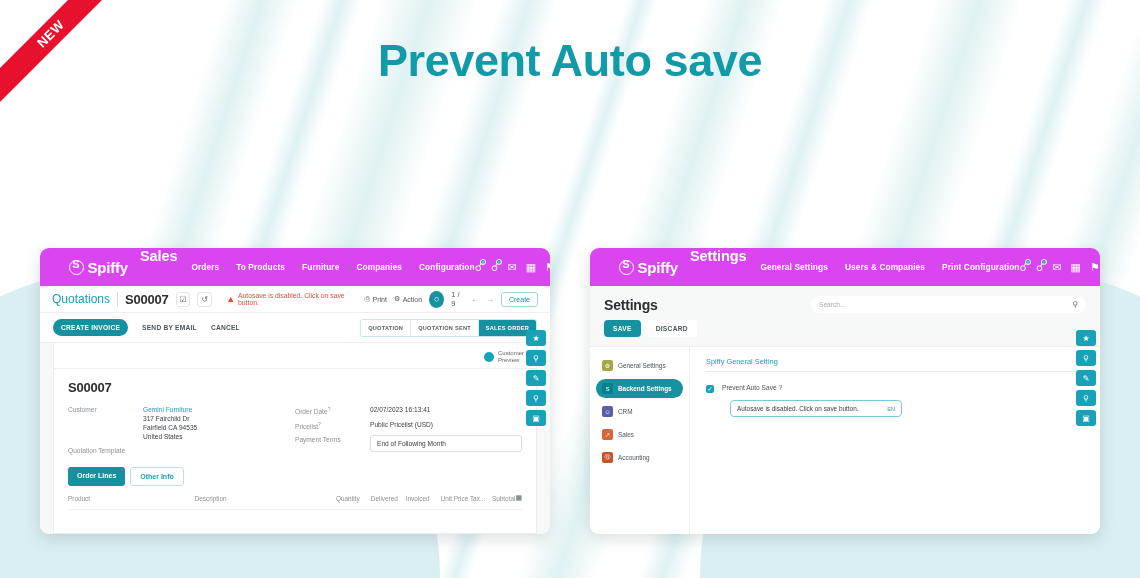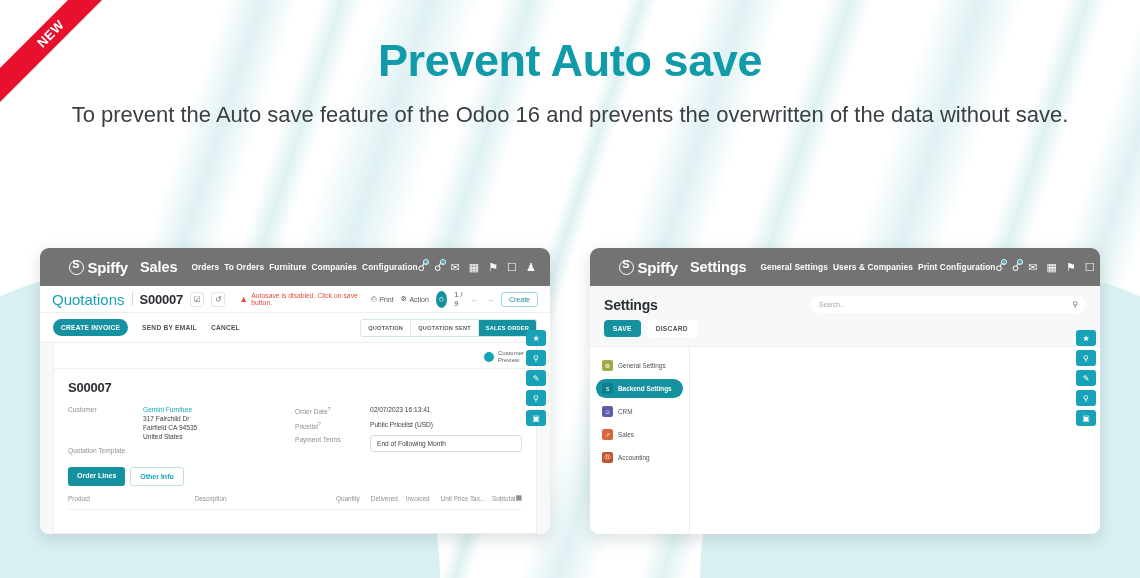--- a/index.html
+++ b/index.html
@@ -35,43 +35,43 @@
   
   .card {
     position:absolute; z-index:4; background:#f7f8f8;
     border-radius:9px; box-shadow:0 5px 16px rgba(40,70,75,.17);
     overflow:hidden;
   }
   #card-left  { left:40px;  top:248px; width:510px; height:286px; }
   #card-right { left:590px; top:248px; width:510px; height:286px; }
 
   
-  .navbar { height:38px; background:#737373; display:flex; align-items:center; padding:0 16px; gap:0; }
+  .navbar { height:38px; background:#d946ef; display:flex; padding:0 16px; gap:0; }
   .nav-apps { width:18px; height:18px; margin-right:10px; display:grid;
               grid-template-columns:1fr 1fr; grid-template-rows:1fr 1fr; gap:2.5px; }
   .nav-apps i { display:block; background:#fff; border-radius:50%; }
   .brand { display:flex; align-items:center; gap:4px; margin-right:12px; }
   .brand-mark { width:15px; height:15px; border:1.6px solid #fff; border-radius:50%;
                 position:relative; }
   .brand-mark::after { content:"S"; position:absolute; left:0; right:0; top:-3px;
                        font-size:11px; color:#fff; text-align:center; font-weight:bold; }
   .brand-name { color:#fff; font-size:15px; font-weight:bold; letter-spacing:-.2px; }
   .nav-app { color:#fff; font-size:14.5px; font-weight:bold; margin-right:14px; letter-spacing:-.1px; }
-  .nav-menu { display:flex; align-items:center; gap:5px; }
+  .nav-menu { display:flex; align-items:center; gap:17px; }
   .nav-menu span { color:#fff; font-size:8.3px; font-weight:bold; letter-spacing:.1px; white-space:nowrap; }
   .nav-right { margin-left:auto; display:flex; align-items:center; gap:9px; }
   .nav-ico { position:relative; color:#fff; font-size:11px; line-height:11px; opacity:.97; }
   .nav-ico .dot { position:absolute; top:-3px; right:-4px; width:6px; height:6px;
                   border-radius:50%; background:#15919f; border:1px solid #fff;
                   font-size:4px; color:#fff; text-align:center; line-height:5px; }
 
   
   .crumb-row { display:flex; align-items:center; height:27px; padding:0 12px; background:#fff;
                border-bottom:1px solid #eceef0; }
-  .crumb-link { color:#17a2b8; font-size:15px; }
+  .crumb-link { color:#17a2b8; font-size:12px; }
   .crumb-sep { width:1px; height:14px; background:#d3d8dc; margin:0 7px; }
   .crumb-cur { color:#2b2f33; font-size:13px; font-weight:bold; letter-spacing:-.2px; }
   .mini-btn { margin-left:7px; width:15px; height:15px; border:1px solid #e2e5e8; border-radius:3px;
               background:#fff; color:#6b7176; font-size:8px; display:flex; align-items:center;
               justify-content:center; }
   .warn { display:flex; align-items:center; gap:3px; margin-left:14px; }
   .warn-tri { color:#e74c3c; font-size:9px; line-height:9px; }
   .warn-txt { color:#e74c3c; font-size:6.8px; }
   .crumb-right { margin-left:auto; display:flex; align-items:center; gap:7px; }
   .ghost-btn { display:flex; align-items:center; gap:2.5px; color:#51585e; font-size:7px; }
@@ -181,40 +181,39 @@
   <div class="blob-left"></div>
   <div class="blob-right"></div>
 </div>
 
 <div id="ribbon">
   <div class="band">NEW</div>
 </div>
 
 <div id="hero">
   <h1>Prevent Auto save</h1>
-  <p>To prevent the Auto save feature of the Odoo 16 and prevents the overwritten of the data without save.</p>
 </div>
 
 <div class="card" id="card-left">
 
   <div class="navbar">
     <div class="nav-apps">
         <i></i>
         <i></i>
         <i></i>
         <i></i>
       </div>
     <div class="brand">
       <div class="brand-mark"></div>
       <span class="brand-name">Spiffy</span>
     </div>
     <span class="nav-app">Sales</span>
     <div class="nav-menu">
       <span>Orders</span>
-      <span>To Orders</span>
+      <span>To Products</span>
       <span>Furniture</span>
       <span>Companies</span>
       <span>Configuration</span>
     </div>
     <div class="nav-right">
       <span class="nav-ico">☌<i class="dot">0</i></span>
       <span class="nav-ico">☌<i class="dot">0</i></span>
       <span class="nav-ico">✉</span>
       <span class="nav-ico">▦</span>
       <span class="nav-ico">⚑</span>
@@ -394,20 +393,31 @@
       <div class="sitem">
         <span class="sico" style="background:#d8663a">↗</span>
         <span class="slabel">Sales</span>
       </div>
       <div class="sitem">
         <span class="sico" style="background:#c4542e">Ⓑ</span>
         <span class="slabel">Accounting</span>
       </div>
     </div>
 
+    <div class="set-main">
+      <div class="sec-title">Spiffy General Setting</div>
+      <div class="opt-row">
+        <span class="chk">✓</span>
+        <span class="opt-label">Prevent Auto Save ?</span>
+      </div>
+      <div class="opt-input">
+        <span class="v">Autosave is disabled. Click on save button.</span>
+        <span class="lang">EN</span>
+      </div>
+    </div>
   </div>
 </div>
 
 <div class="side-btns" id="side-right">
   <span class="side-btn">★</span>
   <span class="side-btn">⚲</span>
   <span class="side-btn">✎</span>
   <span class="side-btn">⚲</span>
   <span class="side-btn">▣</span>
 </div>

